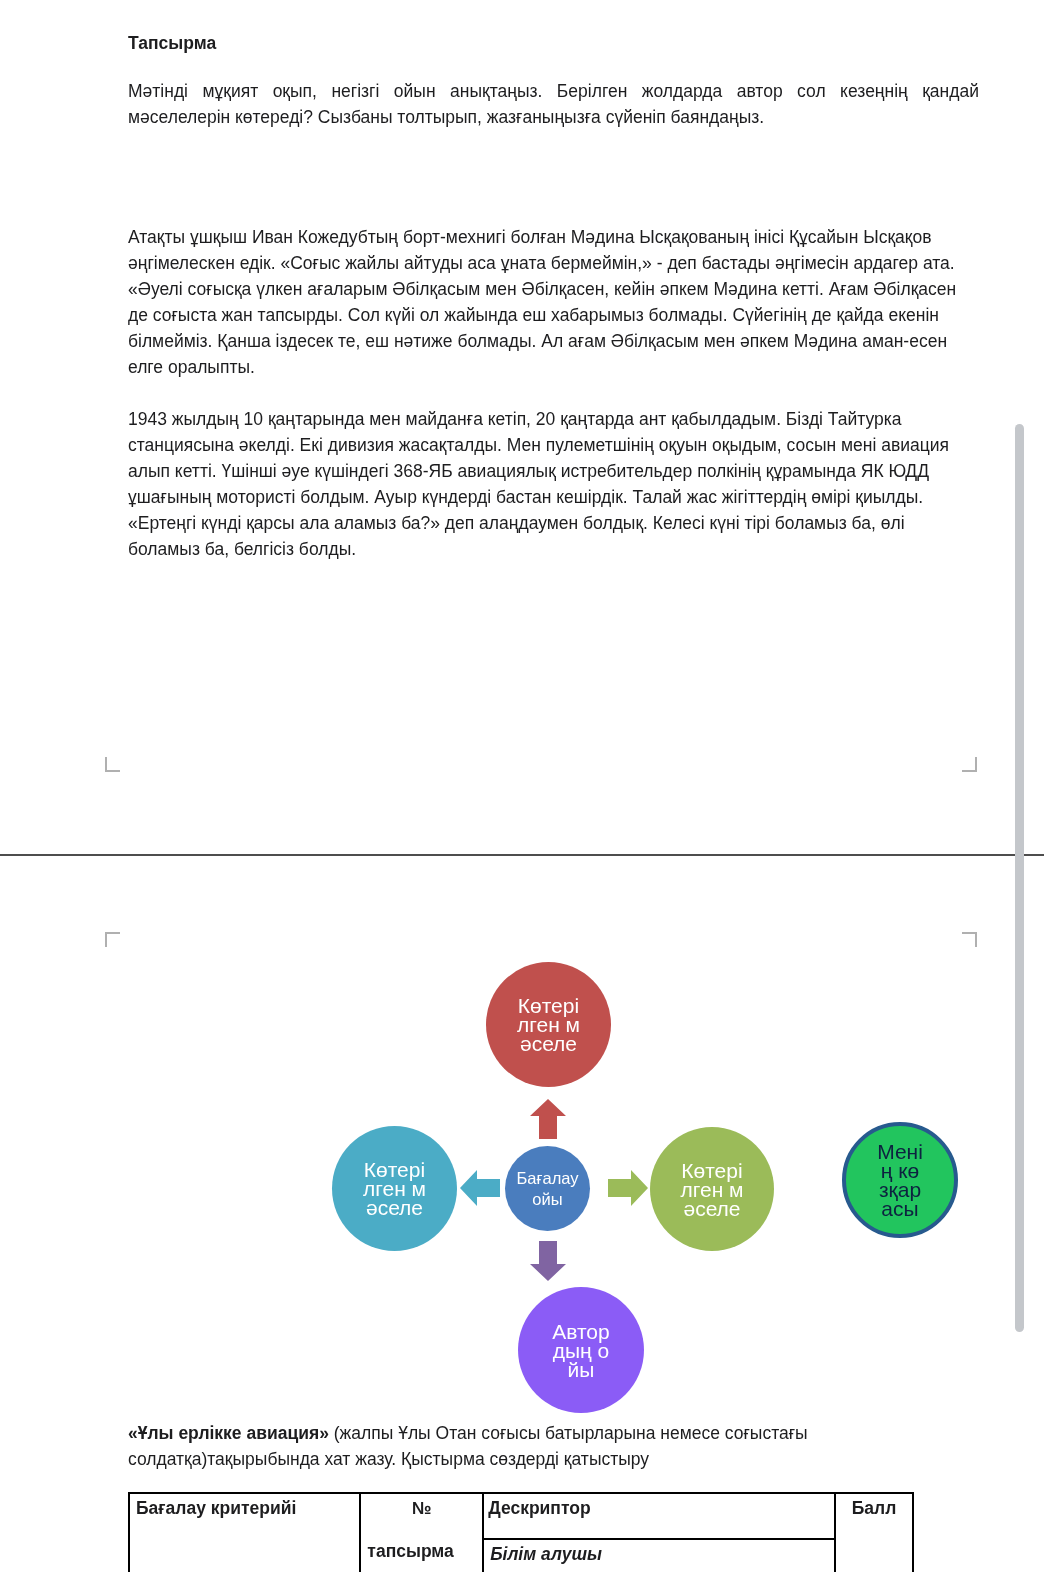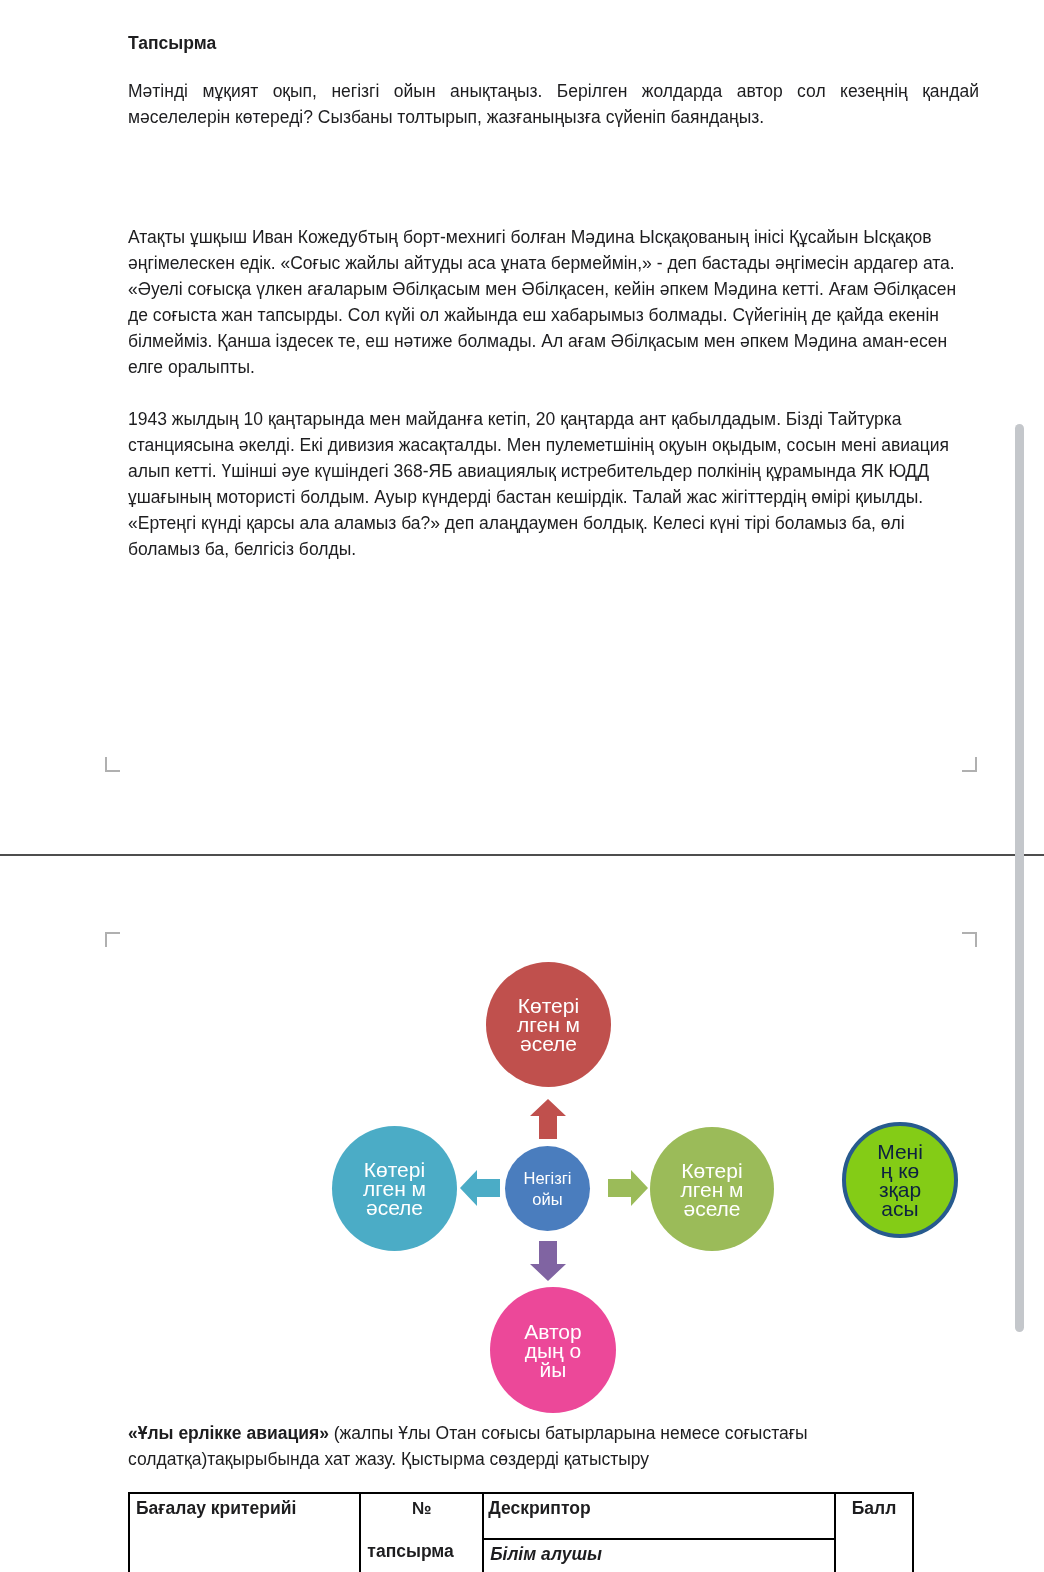--- a/index.html
+++ b/index.html
@@ -78,32 +78,32 @@
 
   <div class="circle" style="left: 486px; top: 962px; width: 125px; height: 125px; background-color: rgb(192, 80, 77);">
     <span class="lbl brk" style="width:72px;">Көтерілген мәселе</span>
   </div>
 
   <div class="circle" style="left: 332px; top: 1126px; width: 125px; height: 125px; background-color: rgb(75, 172, 198);">
     <span class="lbl brk" style="width:72px;">Көтерілген мәселе</span>
   </div>
 
   <div class="circle" style="left: 505px; top: 1146px; width: 85px; height: 85px; font-size: 16.5px; line-height: 21px; background-color: rgb(74, 125, 190);">
-    <span class="lbl" style="width:64px;">Негізгі ойы</span>
+    <span class="lbl" style="width:64px;">Бағалау ойы</span>
   </div>
 
   <div class="circle" style="left: 650px; top: 1127px; width: 124px; height: 124px; background-color: rgb(155, 187, 89);">
     <span class="lbl brk" style="width:72px;">Көтерілген мәселе</span>
   </div>
 
-  <div class="circle" style="left: 490px; top: 1287px; width: 126px; height: 126px; background-color: #ec4899;">
+  <div class="circle" style="left: 518px; top: 1287px; width: 126px; height: 126px; background-color: #8b5cf6;">
     <span class="lbl brk" style="width:60px;">Автордың ойы</span>
   </div>
 
-  <div class="circle" style="left: 842px; top: 1122px; width: 116px; height: 116px; border: 4px solid rgb(39, 90, 142); font-weight: 500; background-color: #84cc16;">
+  <div class="circle" style="left: 842px; top: 1122px; width: 116px; height: 116px; border: 4px solid rgb(39, 90, 142); font-weight: 500; background-color: #22c55e;">
     <span class="lbl brk" style="width: 46px; color: rgb(13, 34, 64);">Менің көзқарасы</span>
   </div>
 
   <svg class="arrow" style="left:530px; top:1099px;" width="36" height="40" viewBox="0 0 36 40">
     <polygon points="18,0 36,17 27,17 27,40 9,40 9,17 0,17" fill="#c0504d"></polygon>
   </svg>
   <svg class="arrow" style="left:460px; top:1170px;" width="40" height="36" viewBox="0 0 40 36">
     <polygon points="0,18 17,0 17,9 40,9 40,27 17,27 17,36" fill="#4bacc6"></polygon>
   </svg>
   <svg class="arrow" style="left:608px; top:1170px;" width="40" height="36" viewBox="0 0 40 36">

